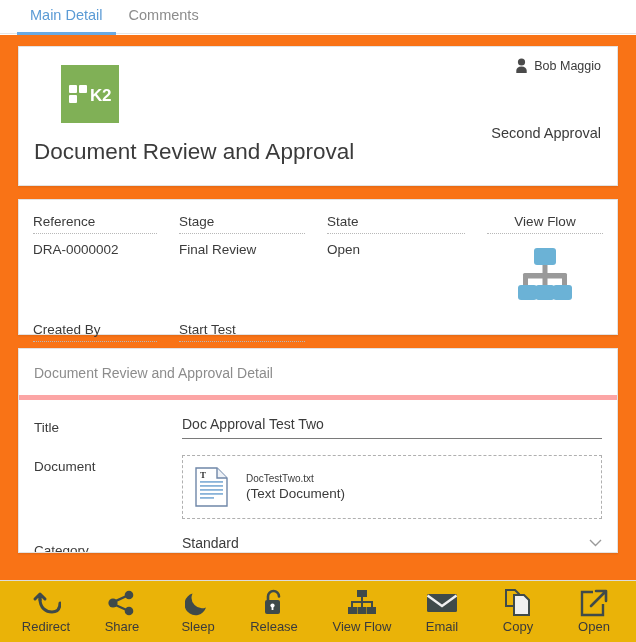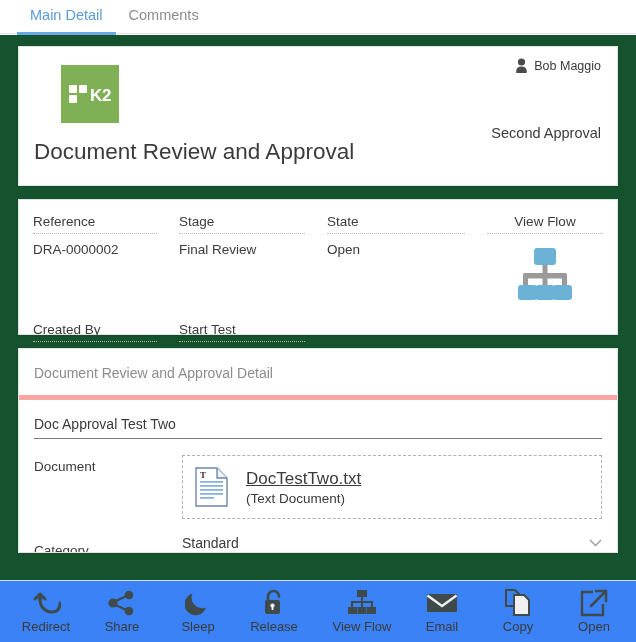--- a/index.html
+++ b/index.html
@@ -30,21 +30,21 @@
     cursor: pointer;
     line-height: 18px;
     border-bottom: 3px solid transparent;
   }
   .tab.active { color: #5b9bd5; border-bottom: 3px solid #6aaae4; }
 
   
   .content {
     position: absolute; top: 35px; left: 0;
     width: 636px; height: 545px;
-    background: #14532d;
+    background: #f97316;
     overflow: hidden;
     padding: 11px 18px 0 18px;
   }
 
   .card {
     background: #ffffff;
     border: 1px solid #e3e3e3;
     box-shadow: 0 1px 2px rgba(0,0,0,0.10);
     margin-bottom: 13px;
   }
@@ -120,36 +120,36 @@
     padding: 4px 0 6px 0;
     border-bottom: 1px solid #7a7a7a;
   }
   .attach-box {
     border: 1px dashed #b0b0b0;
     padding: 11px 12px;
     display: flex; align-items: center; gap: 18px;
     margin-top: 4px;
   }
   .file-meta { display: flex; flex-direction: column; gap: 2px; }
-  .file-name { font-size: 17px; color: #3b3b3b; text-decoration: underline; }
+  .file-name { font-size: 10px; color: #3b3b3b; }
   .file-type { font-size: 13.5px; color: #3b3b3b; }
   .row.clipped { margin-top: 16px; align-items: flex-end; }
   .row.clipped .row-label { padding-top: 0; }
   .row.clipped .row-field { padding-top: 0; }
   .select-ctl {
     display: flex; align-items: center; justify-content: space-between;
     border-bottom: 1px solid #7a7a7a; padding-bottom: 6px;
   }
   .select-val { font-size: 14px; color: #3b3b3b; }
 
   
   .toolbar {
     position: absolute; left: 0; bottom: 0;
     width: 636px; height: 62px;
-    background: #3b82f6;
+    background: #eab308;
     border-top: 1px solid #dcdcdc;
     display: flex; align-items: center;
   }
   .tb-group { display: flex; align-items: center; }
   .tb-group.left { padding-left: 8px; }
   .tb-group.right { margin-left: auto; padding-right: 4px; }
   .tb-btn {
     width: 76px; height: 60px;
     display: flex; flex-direction: column;
     align-items: center; justify-content: center; gap: 3px;
@@ -247,20 +247,21 @@
         <div></div>
         <div></div>
       </div>
     </div>
 
     <div class="card detail-card">
 
       <div class="detail-head">Document Review and Approval Detail</div>
 
       <div class="row">
+        <div class="row-label">Title</div>
         <div class="row-field">
           <div class="text-input" placeholder="">Doc Approval Test Two</div>
         </div>
       </div>
 
       <div class="row">
         <div class="row-label">Document</div>
         <div class="row-field">
           <div class="attach-box">
             <svg width="33" height="40" viewBox="0 0 33 40">

